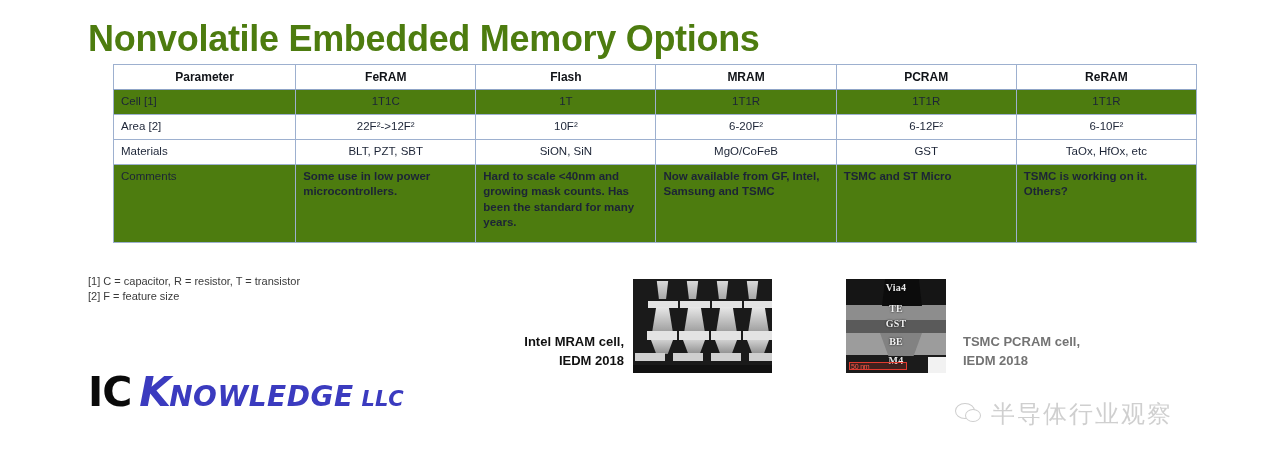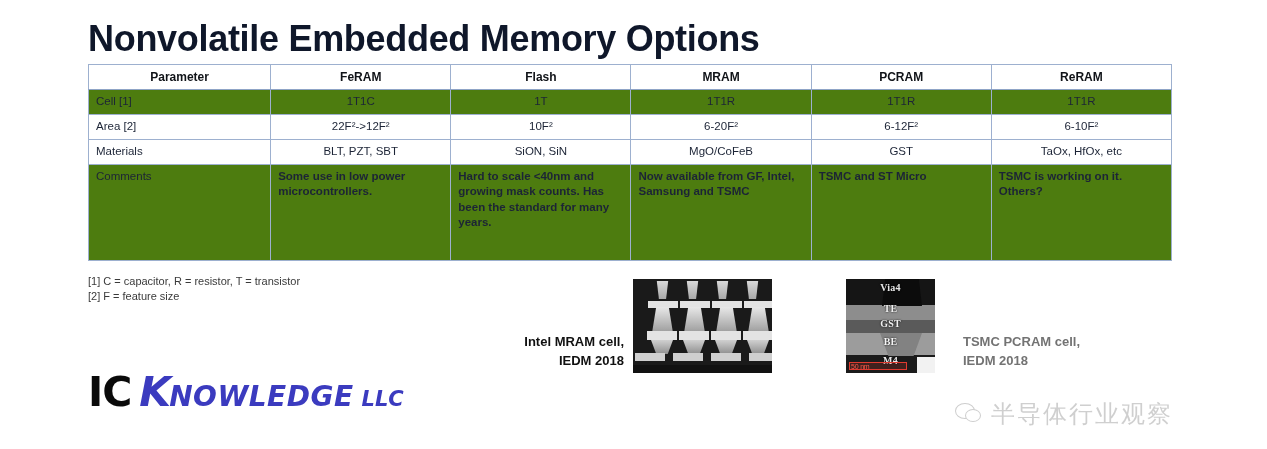--- a/index.html
+++ b/index.html
@@ -23,39 +23,40 @@
   }
 
   
   .title {
     position: absolute;
     left: 88px;
     top: 18px;
     width: 1090px;
     font-size: 36px;
     font-weight: bold;
-    color: #0f172a;
+    color: #4d7c0f;
     letter-spacing: -0.3px;
     line-height: 1.15;
     white-space: nowrap;
   }
 
   
   .table-wrap {
     position: absolute;
     left: 88px;
     top: 64px;
     width: 1084px;
   }
   table.memtable {
     width: 100%;
     border-collapse: collapse;
     table-layout: fixed;
     font-size: 11.5px;
     color: #1c2436;
+    margin-left: 25px;
   }
   table.memtable col.c0 { width: 182px; }
   table.memtable col.cx { width: 180px; }
 
   table.memtable th,
   table.memtable td {
     border: 1px solid #9db0cf;
     padding: 4px 7px;
     vertical-align: top;
     line-height: 1.35;
@@ -80,21 +81,21 @@
     font-weight: normal;
   }
   td.val {
     text-align: center;
   }
   td.comment {
     text-align: left;
     font-weight: bold;
     font-size: 11.5px;
     line-height: 1.3;
-    height: 96px;
+    height: 78px;
   }
 
   tr.row-cell td, tr.row-masks td { height: 24px; }
   tr.row-area td, tr.row-materials td { height: 25px; }
 
   
   .footnotes {
     position: absolute;
     left: 88px;
     top: 274px;
@@ -161,21 +162,21 @@
     clip-path: polygon(0 0, 100% 0, 76% 100%, 24% 100%);
   }
   .tem-mram .line-m {
     position: absolute; left:0; width: 100%; height: 6px; background:#2a2a2a;
   }
 
   .tem-pcram {
     position: absolute;
     left: 846px;
     top: 279px;
-    width: 89px;
+    width: 100px;
     height: 94px;
     background: #6e6e6e;
     overflow: hidden;
     font-family: "Liberation Serif", serif;
   }
   .tem-pcram .lay { position: absolute; left: 0; width: 100%; }
   .tem-pcram .l-via { top: 0; height: 26px; background: #151515; }
   .tem-pcram .l-te  { top: 26px; height: 15px; background: #8d8d8d; }
   .tem-pcram .l-gst { top: 41px; height: 13px; background: #5a5a5a; }
   .tem-pcram .l-be  { top: 54px; height: 22px; background: #9c9c9c; }

